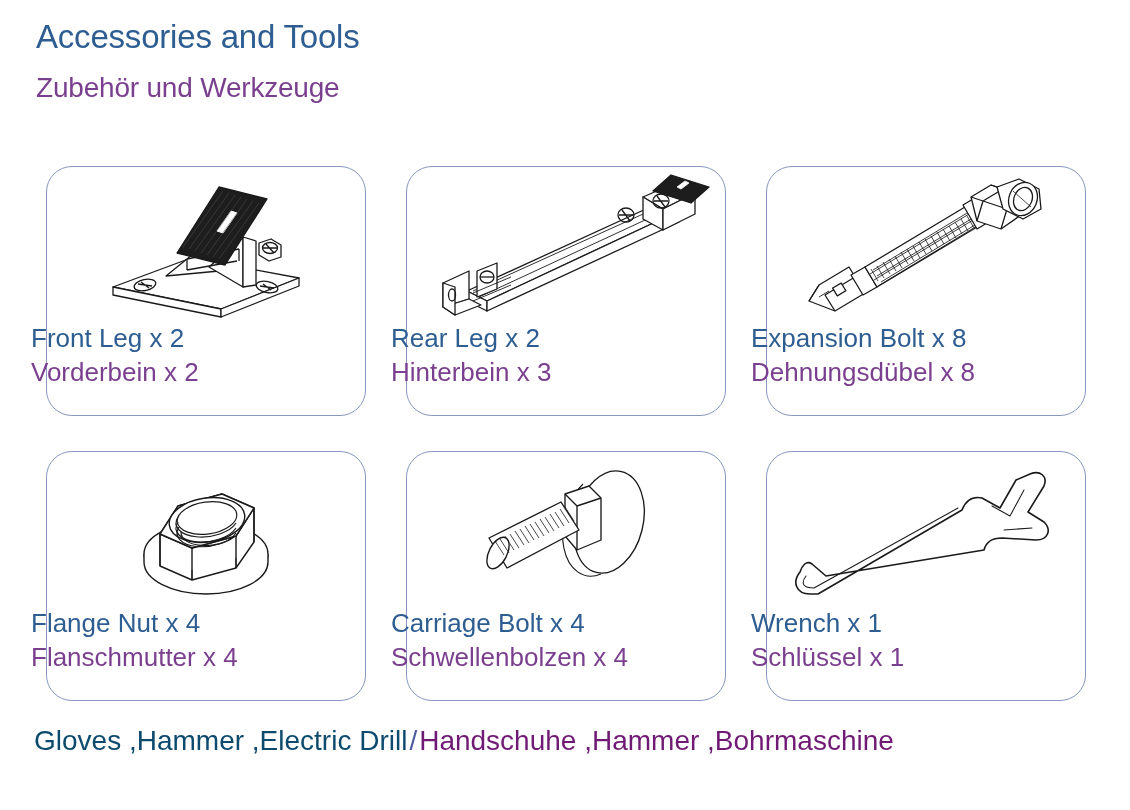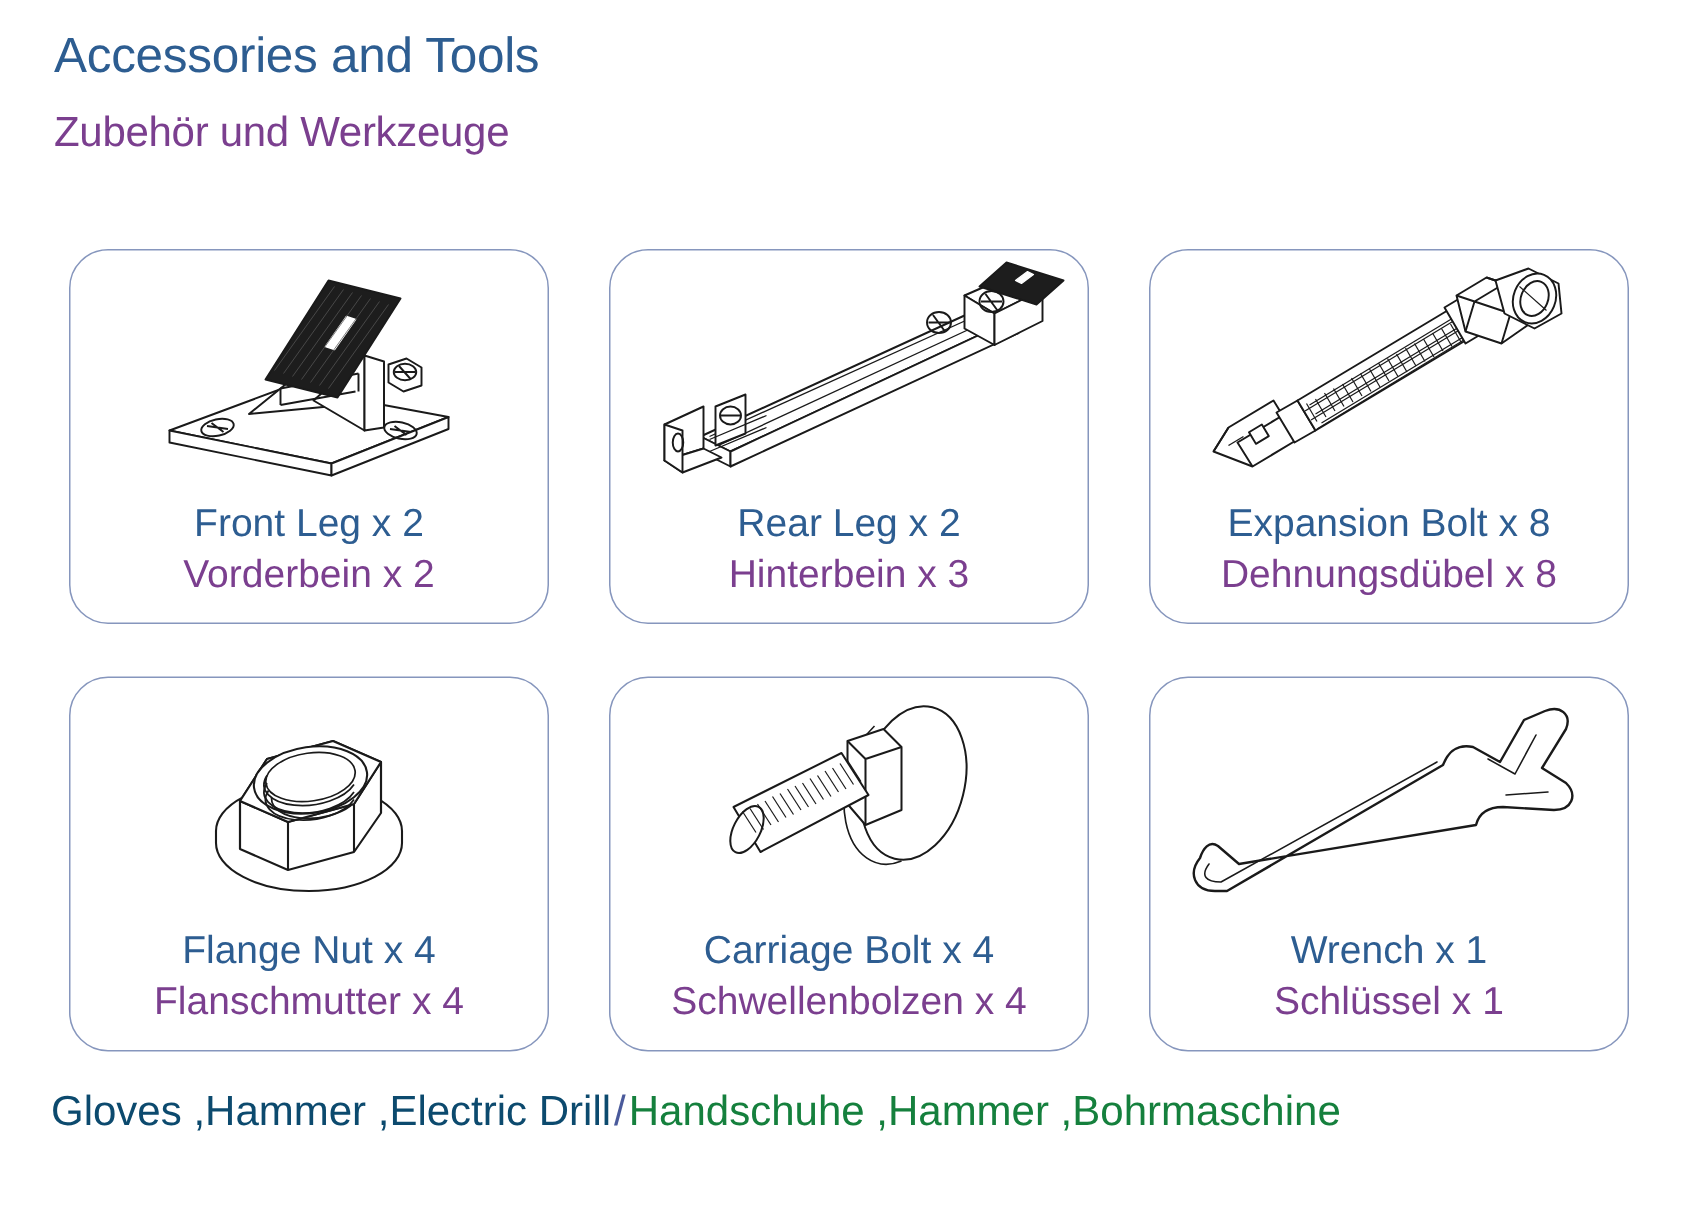--- a/index.html
+++ b/index.html
@@ -67,22 +67,21 @@
     align-items: center;
     justify-content: center;
   }
   .card-art svg {
     display: block;
   }
   .card-labels {
     position: absolute;
     left: -16px;
     right: -16px;
-    bottom: 16px;
-    text-align: center;
+    bottom: 26px;
   }
   .label-en {
     font-size: 26px;
     line-height: 34px;
     color: #2d5d91;
     white-space: nowrap;
   }
   .label-de {
     font-size: 26px;
     line-height: 34px;
@@ -94,21 +93,21 @@
   .footer {
     position: absolute;
     left: 34px;
     top: 722px;
     font-size: 28px;
     line-height: 38px;
     white-space: nowrap;
   }
   .footer .en { color: #0c4a6e; }
   .footer .sep { color: #4a5a9b; padding: 0 2px; }
-  .footer .de { color: #15803d; margin-top: 16px; }
+  .footer .de { color: #701a75; margin-top: 16px; }
 </style>
 </head>
 <body>
 
 <div class="titles">
   <div class="title-en">Accessories and Tools</div>
   <div class="title-de">Zubehör und Werkzeuge</div>
 </div>
 
 <div class="grid">

